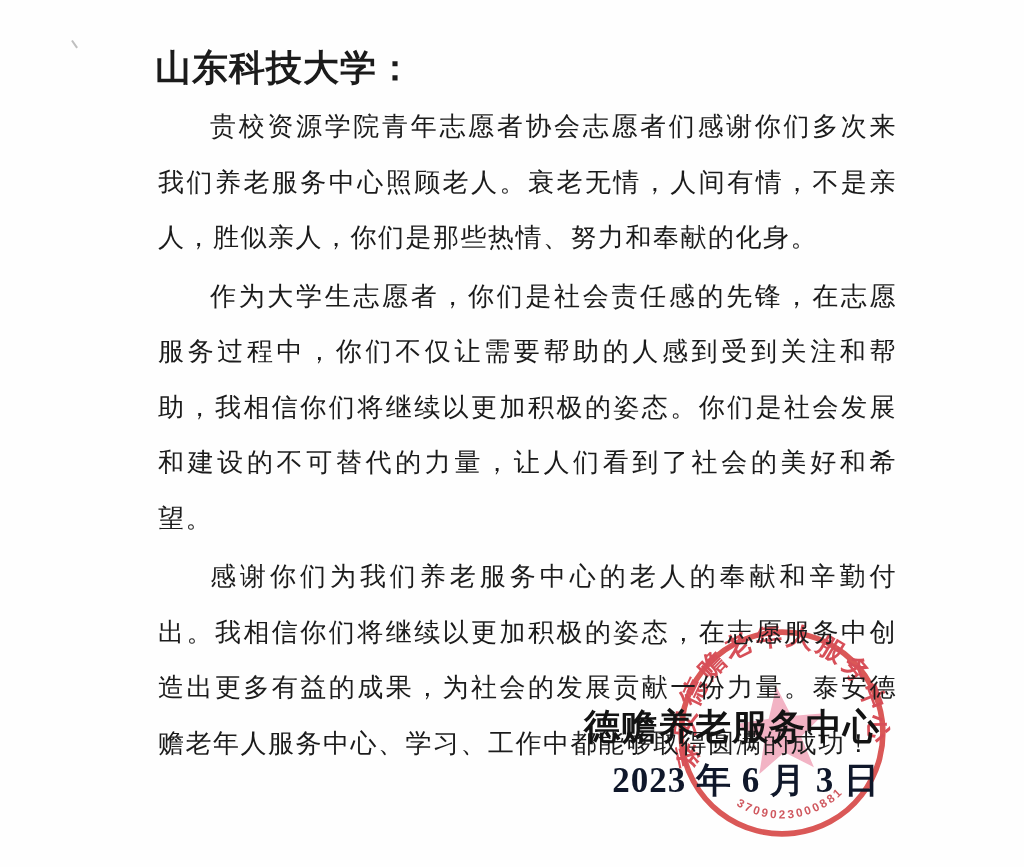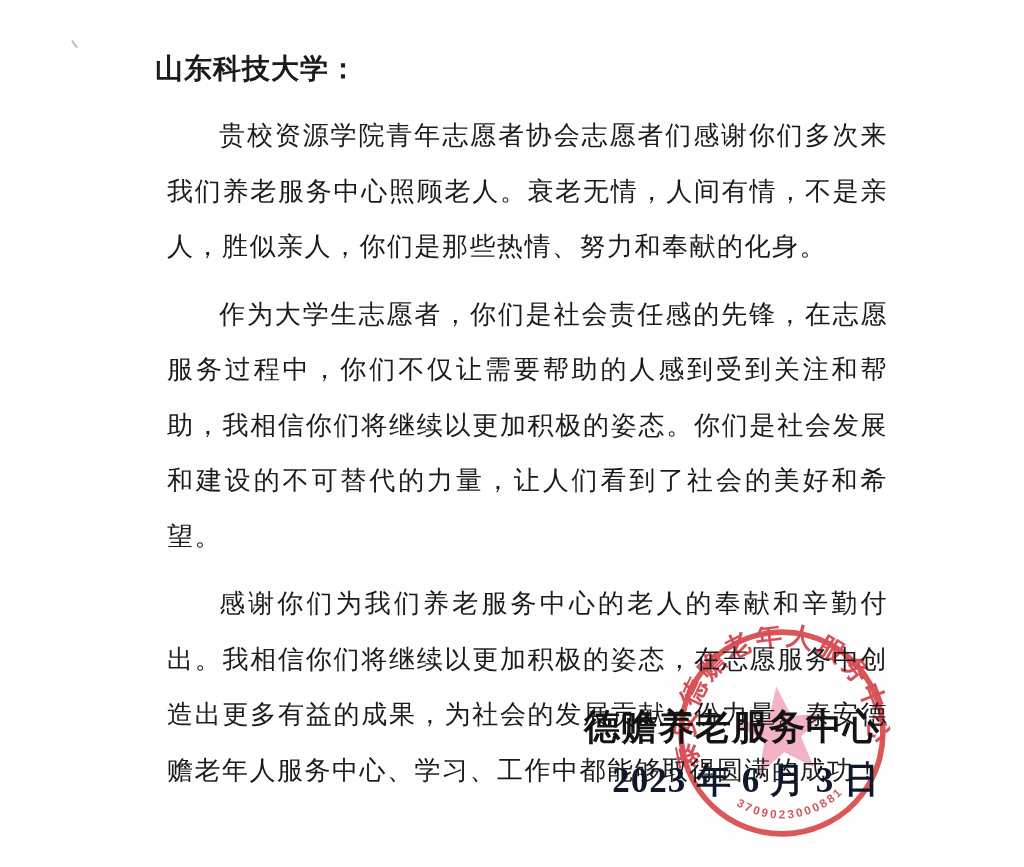--- a/index.html
+++ b/index.html
@@ -27,30 +27,30 @@
     opacity: 0.55;
   }
   .letter {
     position: absolute;
     left: 155px;
     top: 41px;
     width: 745px;
     z-index: 2;
   }
   .salutation {
-    font-size: 28px;
+    font-size: 36px;
     font-weight: 700;
     line-height: 55px;
     margin: 0;
     letter-spacing: 1px;
   }
   .para {
     font-size: 26px;
     line-height: 55.5px;
-    margin: 12px;
+    margin: 3px;
     text-indent: 2em;
     text-align: justify;
     text-justify: inter-ideograph;
     letter-spacing: 1.5px;
   }
   .sign-block {
     position: absolute;
     top: 700px;
     right: 144px;
     text-align: right;

